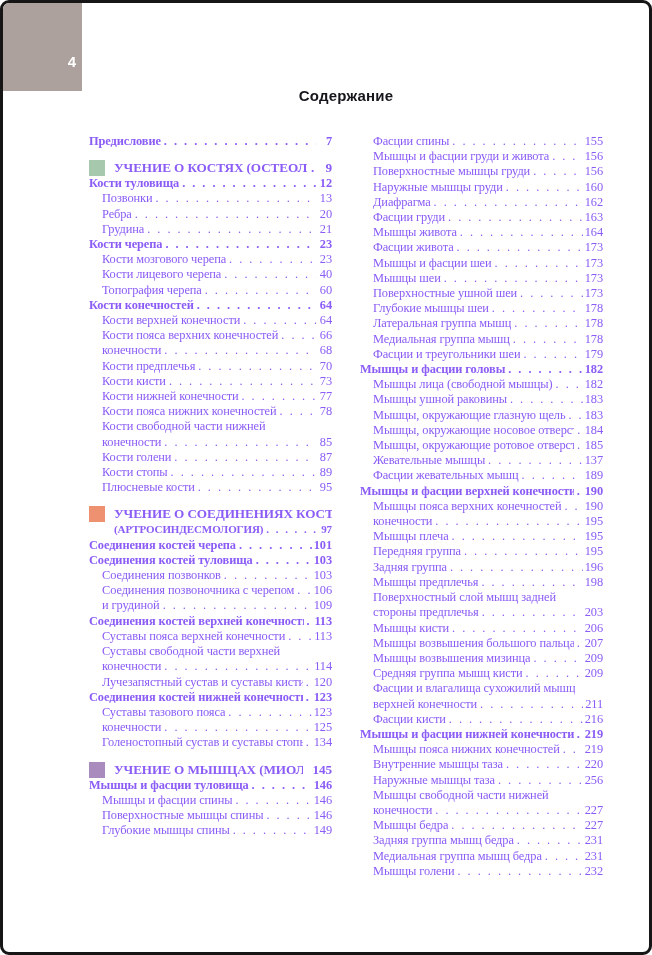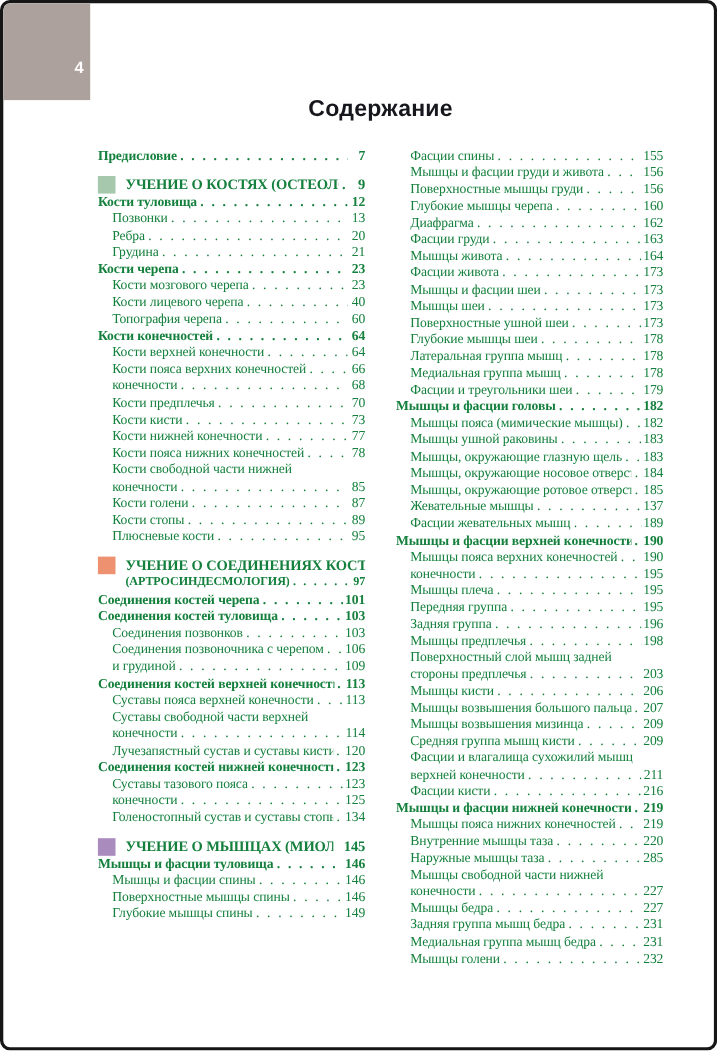--- a/index.html
+++ b/index.html
@@ -20,27 +20,27 @@
   }
   .tab .num{
     position:absolute;right:6px;top:50px;
     font-family:"Liberation Sans", sans-serif;
     font-weight:bold;font-size:15px;color:#ffffff;
   }
   .title{
     position:absolute;top:84px;left:86px;width:514px;
     text-align:center;
     font-family:"Liberation Sans", sans-serif;
-    font-weight:bold;font-size:21px;color:#16161d;
+    font-weight:bold;font-size:15px;color:#16161d;
     letter-spacing:.2px;
   }
   .toc{
     position:absolute;top:131px;left:86px;width:514px;
     display:flex;gap:28px;
-    color:#15803d;
+    color:#8b5cf6;
   }
   .col{width:243px;flex:0 0 243px;}
   .row{
     display:flex;align-items:baseline;
     line-height:15.2px;font-size:12.4px;
     letter-spacing:-0.1px;
   }
   .row.s,.row.c{padding-left:13px;}
   .row.h{font-weight:bold;}
   .row.sec{font-weight:bold;font-size:13.2px;margin-top:11px;}
@@ -293,21 +293,21 @@
           <span class="label">Мышцы и фасции груди и живота</span>
           <span class="dots">. . . . . . . . . . . . . . . . . . . . . . . . . . . . . . . . . . . . . . . . . . . . . . . . . . . . . . . . . . . . . . . . . . . . . . </span>
           <span class="pg">156</span>
         </div>
         <div class="row s">
           <span class="label">Поверхностные мышцы груди</span>
           <span class="dots">. . . . . . . . . . . . . . . . . . . . . . . . . . . . . . . . . . . . . . . . . . . . . . . . . . . . . . . . . . . . . . . . . . . . . . </span>
           <span class="pg">156</span>
         </div>
         <div class="row s">
-          <span class="label">Глубокие мышцы черепа</span>
+          <span class="label">Наружные мышцы груди</span>
           <span class="dots">. . . . . . . . . . . . . . . . . . . . . . . . . . . . . . . . . . . . . . . . . . . . . . . . . . . . . . . . . . . . . . . . . . . . . . </span>
           <span class="pg">160</span>
         </div>
         <div class="row s">
           <span class="label">Диафрагма</span>
           <span class="dots">. . . . . . . . . . . . . . . . . . . . . . . . . . . . . . . . . . . . . . . . . . . . . . . . . . . . . . . . . . . . . . . . . . . . . . </span>
           <span class="pg">162</span>
         </div>
         <div class="row s">
           <span class="label">Фасции груди</span>
@@ -358,21 +358,21 @@
           <span class="label">Фасции и треугольники шеи</span>
           <span class="dots">. . . . . . . . . . . . . . . . . . . . . . . . . . . . . . . . . . . . . . . . . . . . . . . . . . . . . . . . . . . . . . . . . . . . . . </span>
           <span class="pg">179</span>
         </div>
         <div class="row h">
           <span class="label">Мышцы и фасции головы</span>
           <span class="dots">. . . . . . . . . . . . . . . . . . . . . . . . . . . . . . . . . . . . . . . . . . . . . . . . . . . . . . . . . . . . . . . . . . . . . . </span>
           <span class="pg">182</span>
         </div>
         <div class="row s">
-          <span class="label">Мышцы пояса (мимические мышцы)</span>
+          <span class="label">Мышцы лица (свободной мышцы)</span>
           <span class="dots">. . . . . . . . . . . . . . . . . . . . . . . . . . . . . . . . . . . . . . . . . . . . . . . . . . . . . . . . . . . . . . . . . . . . . . </span>
           <span class="pg">182</span>
         </div>
         <div class="row s">
           <span class="label">Мышцы ушной раковины</span>
           <span class="dots">. . . . . . . . . . . . . . . . . . . . . . . . . . . . . . . . . . . . . . . . . . . . . . . . . . . . . . . . . . . . . . . . . . . . . . </span>
           <span class="pg">183</span>
         </div>
         <div class="row s">
           <span class="label">Мышцы, окружающие глазную щель</span>
@@ -486,21 +486,21 @@
           <span class="pg">219</span>
         </div>
         <div class="row s">
           <span class="label">Внутренние мышцы таза</span>
           <span class="dots">. . . . . . . . . . . . . . . . . . . . . . . . . . . . . . . . . . . . . . . . . . . . . . . . . . . . . . . . . . . . . . . . . . . . . . </span>
           <span class="pg">220</span>
         </div>
         <div class="row s">
           <span class="label">Наружные мышцы таза</span>
           <span class="dots">. . . . . . . . . . . . . . . . . . . . . . . . . . . . . . . . . . . . . . . . . . . . . . . . . . . . . . . . . . . . . . . . . . . . . . </span>
-          <span class="pg">285</span>
+          <span class="pg">256</span>
         </div>
         <div class="row s">
           <span class="label">Мышцы свободной части нижней</span>
         </div>
         <div class="row c">
           <span class="label">конечности</span>
           <span class="dots">. . . . . . . . . . . . . . . . . . . . . . . . . . . . . . . . . . . . . . . . . . . . . . . . . . . . . . . . . . . . . . . . . . . . . . </span>
           <span class="pg">227</span>
         </div>
         <div class="row s">

